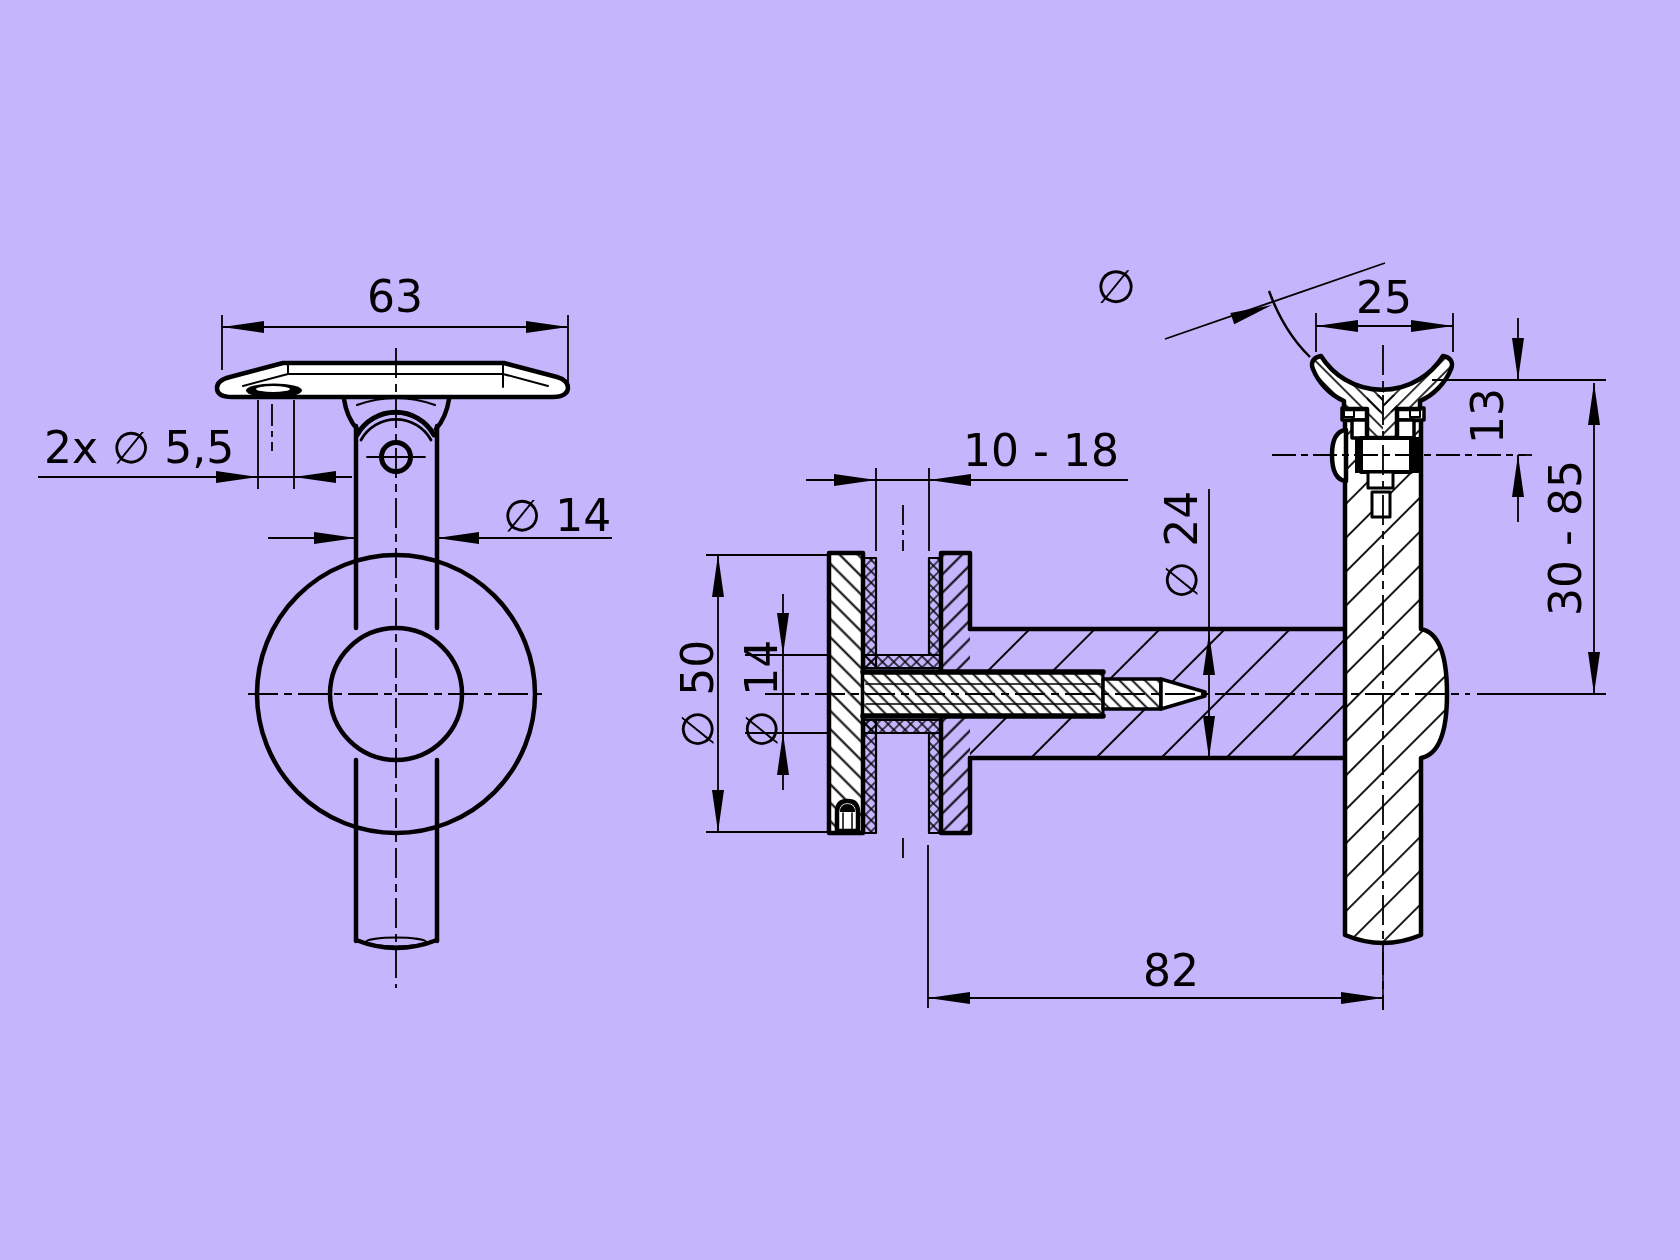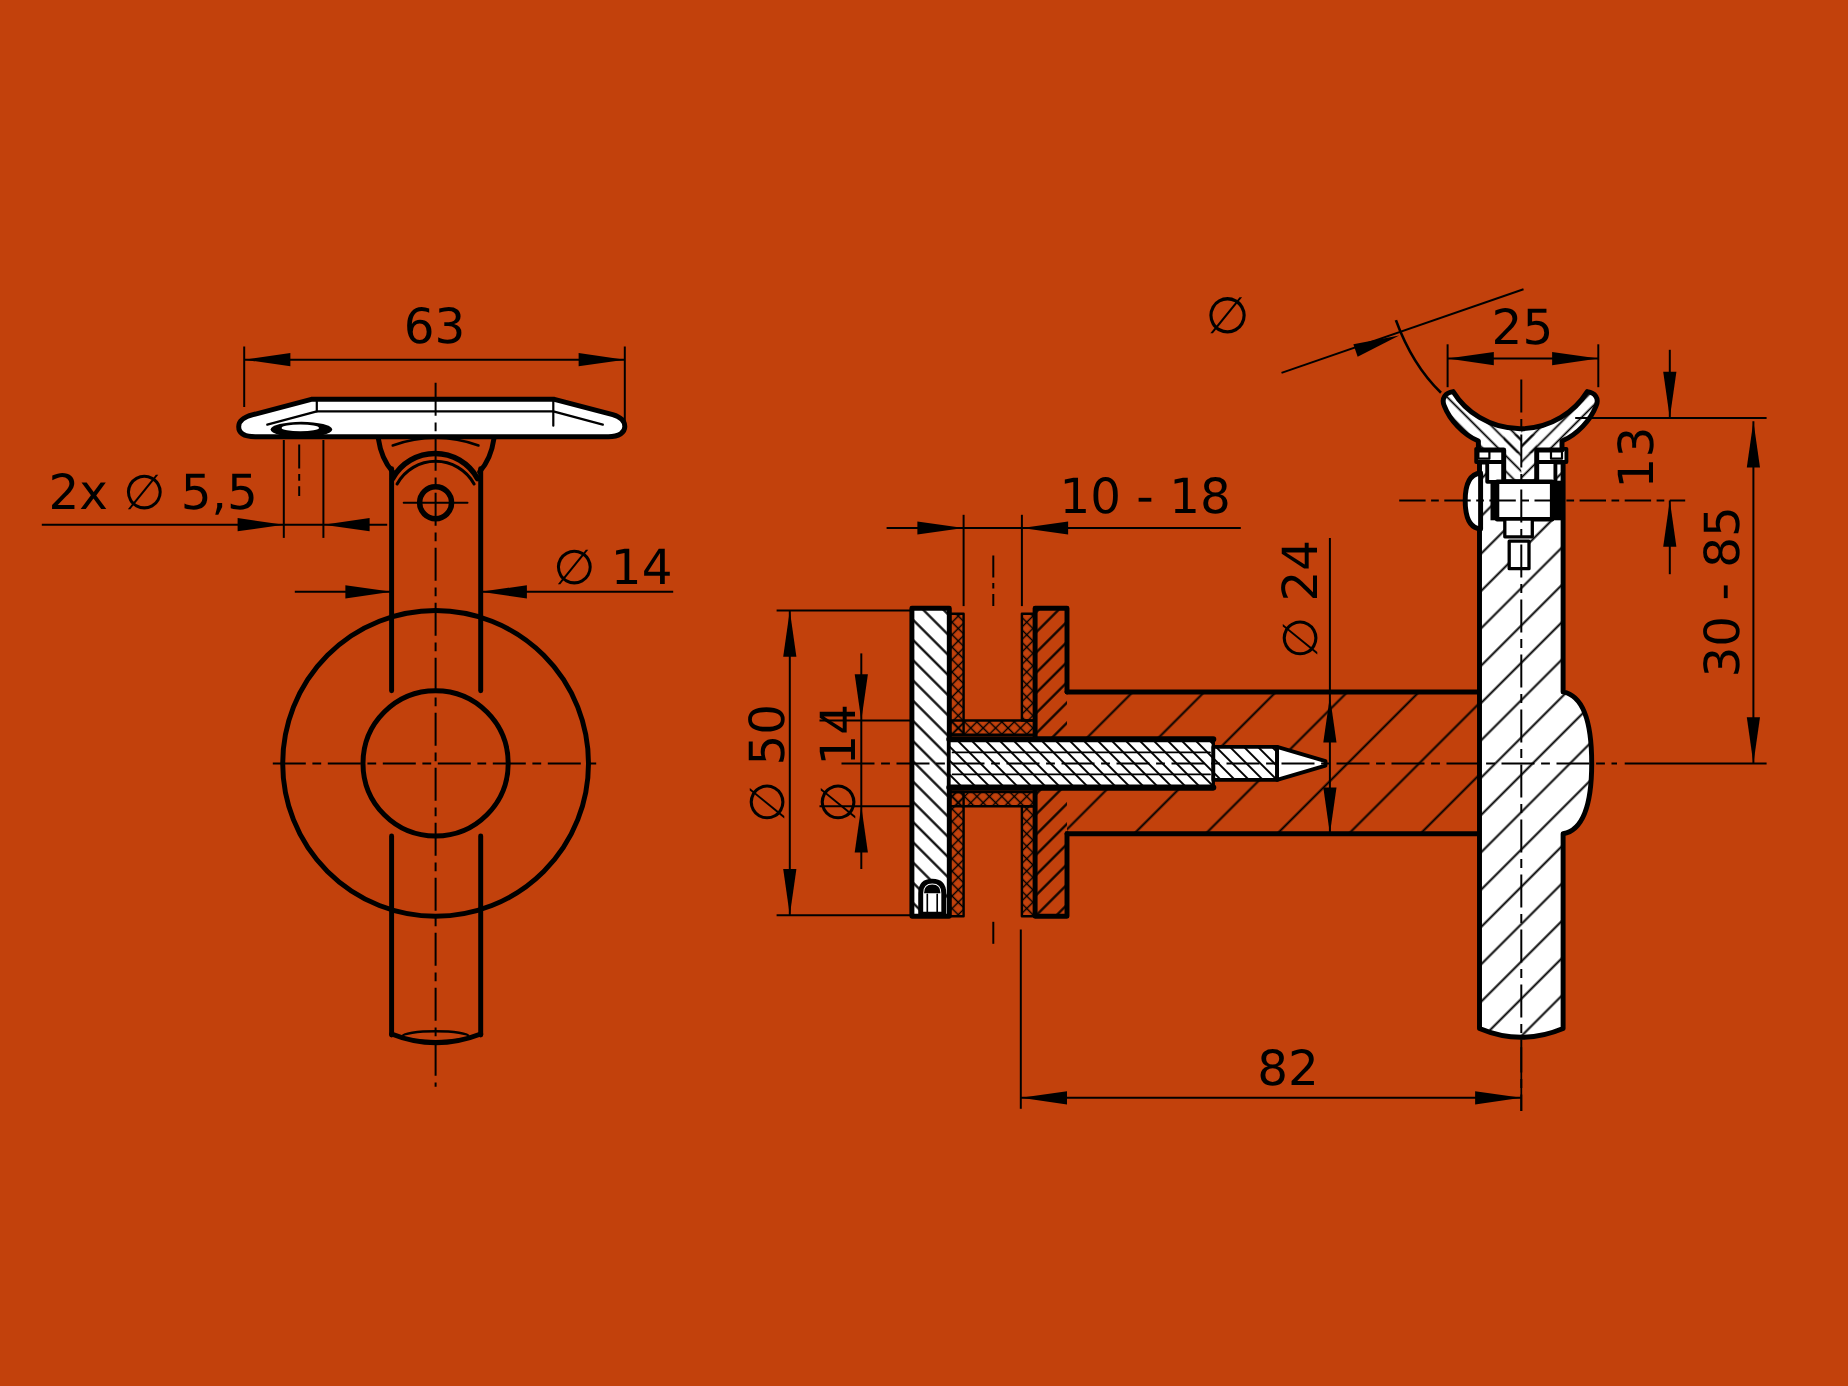--- a/index.html
+++ b/index.html
@@ -1,16 +1,16 @@
 <!DOCTYPE html>
 <html><head>
 <meta charset="utf-8">
 <style>
   html,body{margin:0;padding:0;background:#fff;}
-  .page{position:relative;width:1680px;height:1260px;background:#c2410c;overflow:hidden;}
+  .page{position:relative;width:1680px;height:1260px;background:#c4b5fd;overflow:hidden;}
   svg{position:absolute;left:0;top:0;}
   text{font-family:"DejaVu Sans", sans-serif;fill:#000;}
   .dim{font-size:44px;}
   .dimbig{font-size:46px;}
 </style>
 </head>
 <body>
 
 <div class="page">
 <svg width="1680" height="1260" viewBox="0 0 1680 1260">

